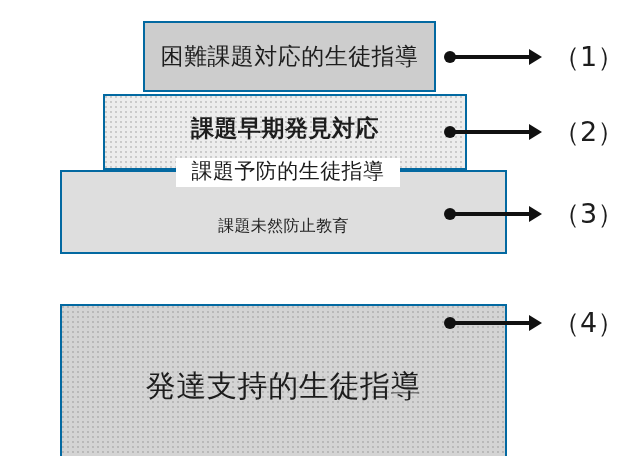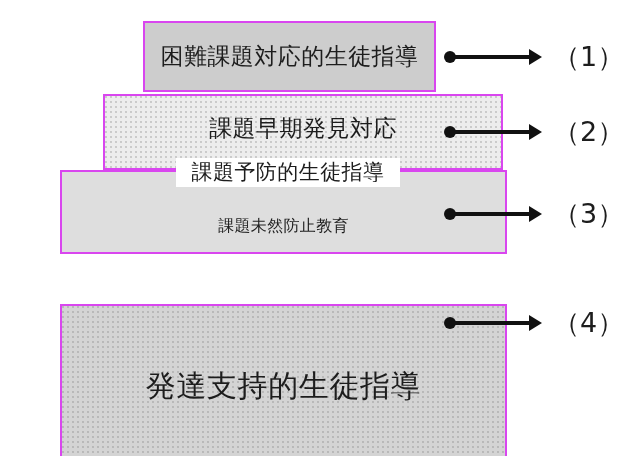--- a/index.html
+++ b/index.html
@@ -16,21 +16,21 @@
   #diagram {
     position: relative;
     width: 636px;
     height: 456px;
   }
 
   
   .tier {
     position: absolute;
     box-sizing: border-box;
-    border: 2px solid #d946ef;
+    border: 2px solid #0369a1;
     display: flex;
     align-items: center;
     justify-content: center;
   }
   .tier-label {
     color: #1d1d1d;
     letter-spacing: 0.02em;
     white-space: nowrap;
     line-height: 1;
   }
@@ -44,22 +44,23 @@
 
   #tier-1 {
     left: 143px;  top: 21px;
     width: 293px; height: 71px;
     background-color: #cdcdcd;
   }
   #tier-1 .tier-label { font-size: 23px; }
 
   #tier-2 {
     left: 103px;  top: 94px;
-    width: 400px; height: 76px;
+    width: 364px; height: 76px;
     background-color: #ededed;
+    font-weight: bold;
   }
   #tier-2 .tier-label { font-size: 23px; position: relative; top: -4px; }
 
   #tier-3 {
     left: 60px;   top: 170px;
     width: 447px; height: 84px;
     background-color: #dedede;
   }
   #tier-3 .tier-label { font-size: 16px; position: relative; top: 14px; }
 
@@ -74,20 +75,21 @@
   
   #overlay-caption {
     position: absolute;
     left: 176px;  top: 158px;
     width: 224px; height: 29px;
     background: #ffffff;
     display: flex;
     align-items: center;
     justify-content: center;
     z-index: 5;
+    font-family: Liberation Mono, monospace;
   }
   #overlay-caption .tier-label {
     font-size: 21px;
   }
 
   
   .callout {
     position: absolute;
     height: 22px;
     z-index: 8;

